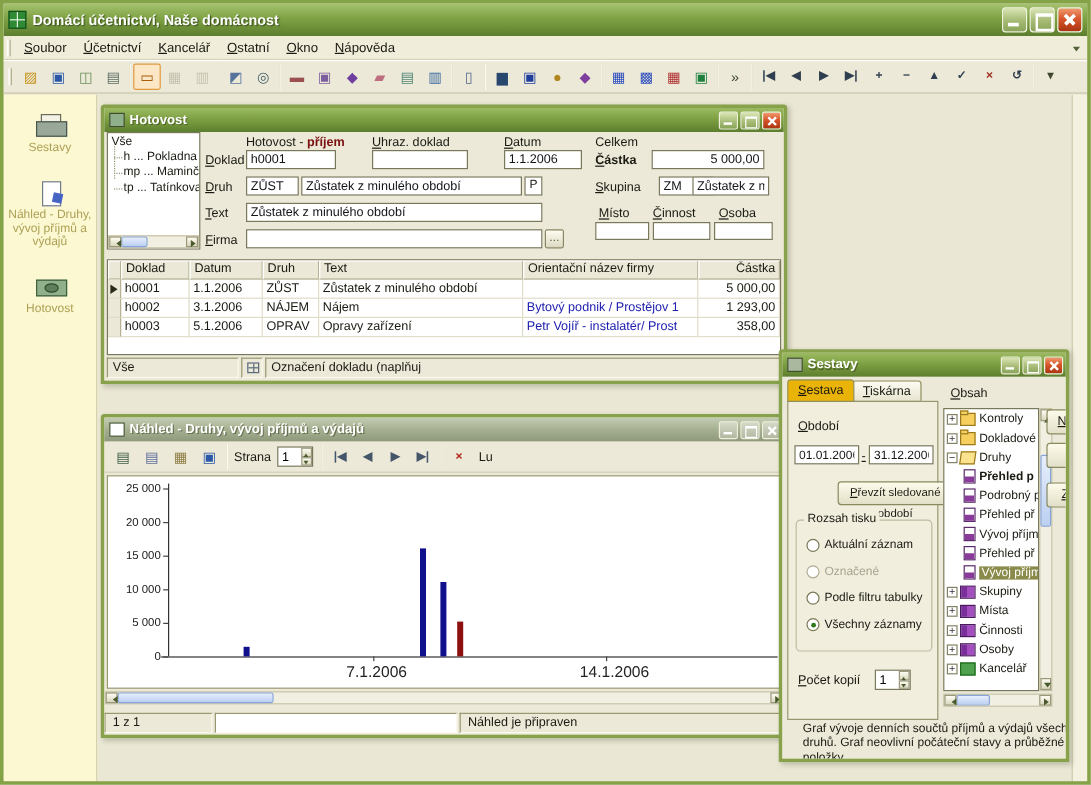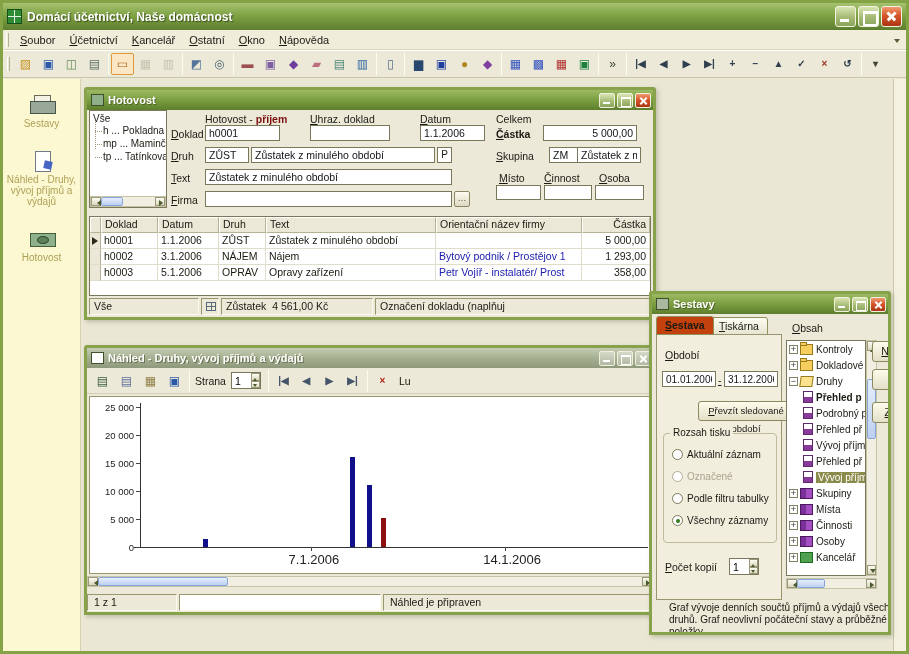--- a/index.html
+++ b/index.html
@@ -164,21 +164,21 @@
   .xtick { position:absolute; height:4px; border-left:1px solid #444; }
   .axis-v { position:absolute; border-left:1px solid #333; }
   .axis-h { position:absolute; border-top:1px solid #333; }
   .bar { position:absolute; width:5px; }
 
   
   #win-sestavy { left:646px; top:288px; width:242px; height:344px; z-index:7; }
   .tab { position:absolute; height:18px; padding:2px 8px 0 8px; font-size:10.5px; background:linear-gradient(#fdfcf2,#e7e4d0);
     border:1px solid #90905e; border-radius:3px 3px 0 0; display:block; }
   .tab::first-letter { text-decoration:underline; }
-  .tab.active { height:19px; z-index:2; background:#c2410c; font-weight:bold; }
+  .tab.active { height:19px; z-index:2; background:#eab308; font-weight:normal; }
   .tabpanel { position:absolute; left:4px; top:20px; width:126px; height:266px; background:#f1eede;
     border:1px solid #98966e; }
   .xp-btn { background:linear-gradient(#fdfceb,#e3dfc8); border:1px solid #8a8a60; border-radius:3px;
     font-size:10px; text-align:center; color:#1a1a12; display:block;margin-left:36px; }
   .xp-btn::first-letter { text-decoration:underline; }
   .grp { position:absolute; left:6px; top:98px; width:114px; height:110px; border:1px solid #bdbaa0; border-radius:4px; }
   .grp-legend { position:absolute; top:-7px; left:6px; background:#f1eede; padding:0 3px; font-size:10px; }
   .radio-row { position:absolute; left:8px; display:flex; align-items:center; gap:4px; height:13px; }
   .radio { width:11px; height:11px; border-radius:50%; border:1px solid #7a7a58; background:#fff; position:relative; flex:0 0 auto; }
   .radio.checked::after { content:""; position:absolute; left:2.5px; top:2.5px; width:4px; height:4px; border-radius:50%; background:#2f7a1f; }
@@ -473,21 +473,20 @@
             <div class="td firm" style="width: 146px;">Petr Vojíř - instalatér/ Prost</div>
             <div class="td num" style="width: 68px;">358,00</div>
           </div>
         </div>
 
       <div class="hv-status">
         <div class="pnl sunken" style="width:110px">Vše</div>
         <div class="pnl sunken" style="width:18px">
             <div class="sum-ic"></div>
           </div>
-        <div class="pnl sunken" style="width:152px"><span>Zůstatek</span>&nbsp;&nbsp;<span>4 561,00 Kč</span></div>
         <div class="pnl sunken" style="flex:1">Označení dokladu (naplňuj</div>
       </div>
     </div>
   </div>
 
   <div class="win inactive" id="win-nahled">
     <div class="win-title">
       <span class="wt-icon page"></span>
       <span class="wt-text">Náhled - Druhy, vývoj příjmů a výdajů</span>
       <span class="swb min"></span>

